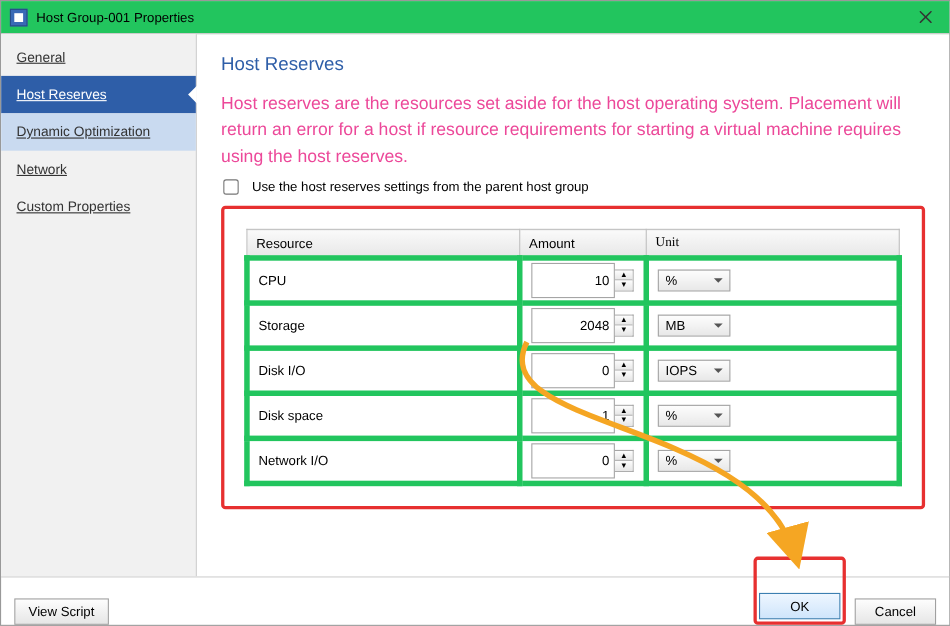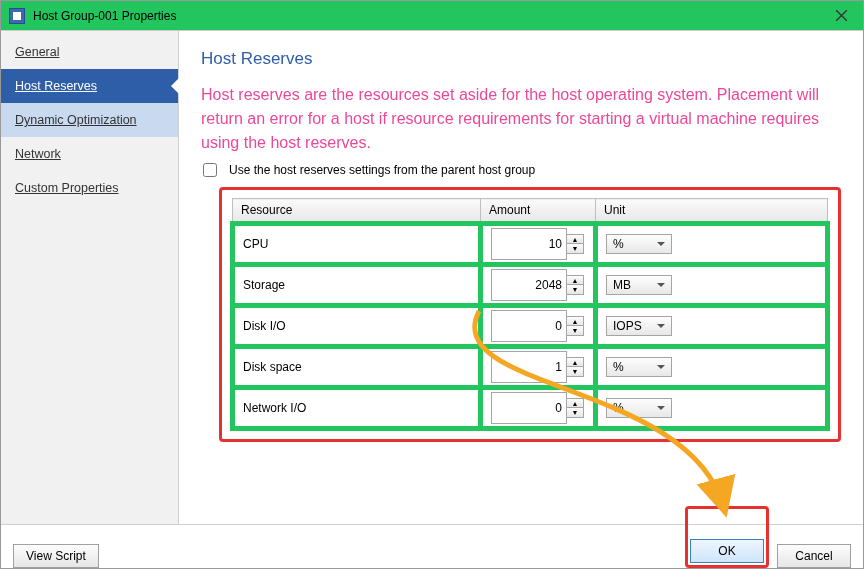--- a/index.html
+++ b/index.html
@@ -18,27 +18,27 @@
 .side-item.selected::after {
   content:""; position:absolute; right:-1px; top:50%; transform:translateY(-50%);
   border-top:8px solid transparent; border-bottom:8px solid transparent; border-right:8px solid #fff;
 }
 .side-item.highlight { background: #c9daf0; }
 .content { flex: 1; padding: 18px 22px 16px 22px; position: relative; display:flex; flex-direction:column; }
 .page-title { color: #2e5ea8; font-size: 17px; font-weight: 400; margin-bottom: 14px; }
 .desc { font-size: 16px; color: #ec4899; line-height: 1.5; margin-bottom: 0; }
 .checkbox-row { display:flex; align-items:flex-start; gap:12px; font-size:12px; margin: 8px 0 10px 2px; }
 .checkbox-row input { width:14px; height:14px; margin:0; }
-.reserves-box { border: 3px solid #e73030; border-radius: 4px; padding: 8px; margin-left: 18px; }
+.reserves-box { border: 3px solid #e73030; border-radius: 4px; padding: 18px; }
 .table { width: 100%; border-collapse: collapse; }
 .table th { text-align:left; font-weight:400; font-size:12px; padding:4px 8px; background:linear-gradient(#fafafa,#e8e8e8); border:1px solid #bfbfbf; }
 .table td { font-size:12px; padding:2px 6px 2px 8px; border:5px solid #22c55e; height:24px; }
 .col-res { width: 248px; }
 .col-amt { width: 114px; }
-.col-unit { width: auto; }
+.col-unit { width: auto; font-family: Liberation Serif, serif; }
 .spinner { display:flex; align-items:center; width:96px; margin-left:auto; }
 .spinner input { width:76px; height:32px; border:1px solid #a5a5a5; text-align:right; padding-right:4px; font-size:12px; }
 .spinner .btns { display:flex; flex-direction:column; border:1px solid #a5a5a5; border-left:none; }
 .spinner .btns span { width:16px; height:9px; display:flex; align-items:center; justify-content:center; background:linear-gradient(#fdfdfd,#e6e6e6); font-size:7px; line-height:1; cursor:pointer; }
 .spinner .btns span:first-child { border-bottom:1px solid #a5a5a5; }
 .unit-select { width:66px; height:20px; border:1px solid #a5a5a5; background:linear-gradient(#fdfdfd,#e8e8e8); display:flex; align-items:center; padding:0 6px; font-size:12px; position:relative; cursor:pointer; }
 .unit-select::after { content:""; position:absolute; right:6px; top:50%; transform:translateY(-50%); border-left:4px solid transparent; border-right:4px solid transparent; border-top:4px solid #555; }
 .footer { height: 44px; border-top: 1px solid #d0d0d0; display:flex; align-items:flex-end; padding:0 12px; gap:8px; }
 .footer .spacer { flex:1; }
 .btn { min-width:74px; height:24px; border:1px solid #a0a0a0; background:linear-gradient(#fdfdfd,#e6e6e6); font-size:12px; padding:0 12px; cursor:pointer; }

